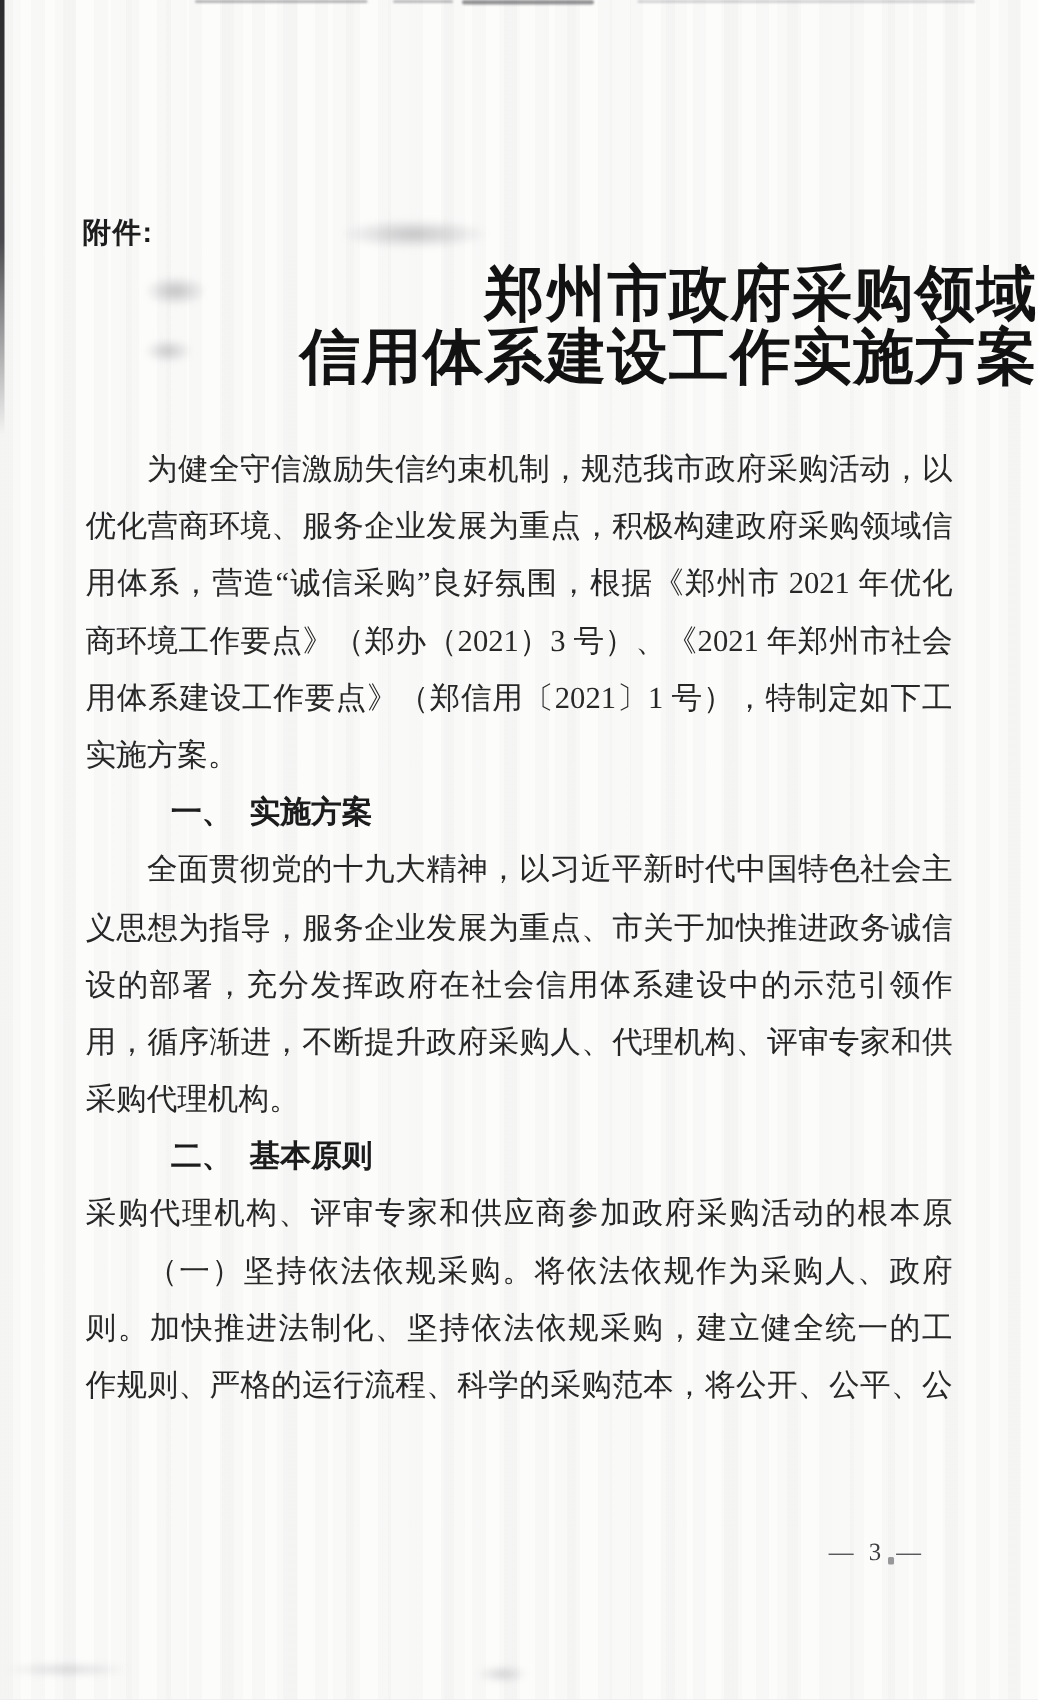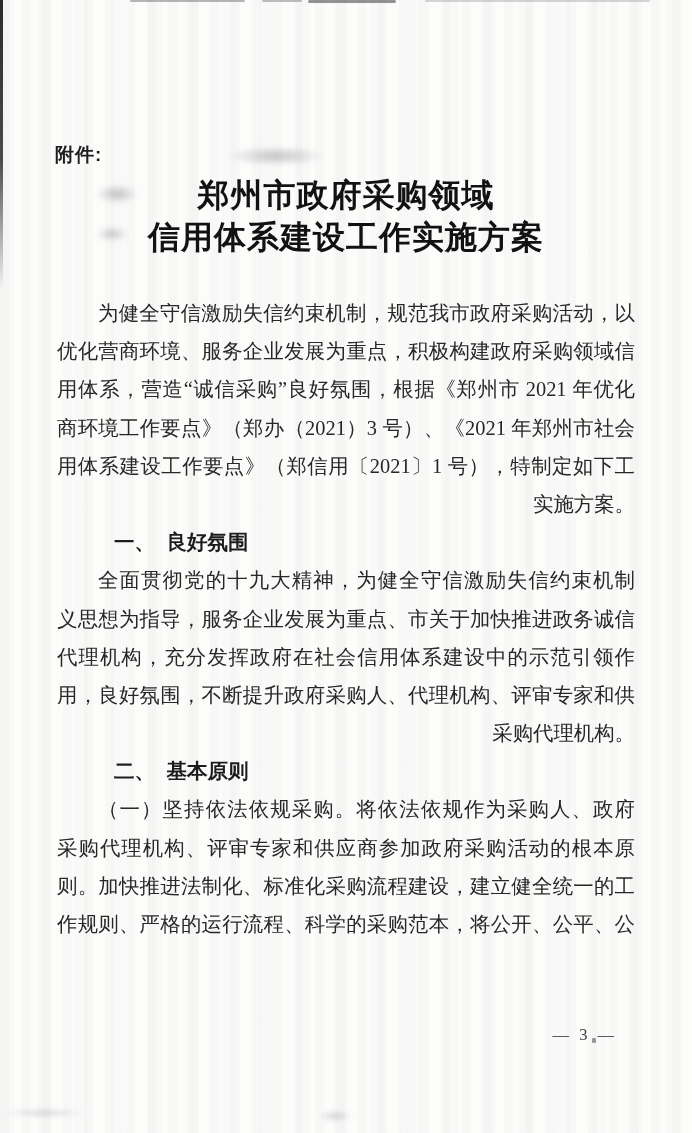--- a/index.html
+++ b/index.html
@@ -20,32 +20,32 @@
     color:#262626;
   }
   .attachment-label{
     position:absolute;left:55px;top:142px;
     font-family:"Liberation Sans","DejaVu Sans",sans-serif;
     font-weight:700;font-size:19px;color:#1d1d1d;
     letter-spacing:1px;
   }
   .title-block{
     position:absolute;left:0;top:175px;width:100%;
-    text-align:center;
-    font-weight:700;font-size:32px;line-height:41.5px;
+    text-align:right;
+    font-weight:700;font-size:40px;line-height:41.5px;
     color:#121212;letter-spacing:1px;
     font-family:"Liberation Serif","DejaVu Serif",serif;
   }
   .doc-body{
     position:absolute;left:57px;top:294px;width:578px;
     font-size:20.4px;line-height:38.2px;color:#272727;
   }
   .line{height:38.2px;overflow:hidden;}
   .line.justify{text-align:justify;text-align-last:justify;}
-  .line.plain{text-align:right;}
+  .line.plain{text-align:left;}
   .line.indent{padding-left:41px;}
   .heading{
     height:38.2px;line-height:38.2px;
     padding-left:57px;
     font-family:"Liberation Sans","DejaVu Sans",sans-serif;
     font-weight:700;font-size:20.5px;color:#1c1c1c;
     white-space:pre-wrap;
   }
   .page-number{
     position:absolute;top:1025px;right:75px;
@@ -101,32 +101,32 @@
 
   <div class="doc-body">
       <div class="paragraph">
         <div class="line justify indent">为健全守信激励失信约束机制，规范我市政府采购活动，以</div>
         <div class="line justify">优化营商环境、服务企业发展为重点，积极构建政府采购领域信</div>
         <div class="line justify">用体系，营造“诚信采购”良好氛围，根据《郑州市 2021 年优化营</div>
         <div class="line justify">商环境工作要点》（郑办（2021）3 号）、《2021 年郑州市社会信</div>
         <div class="line justify">用体系建设工作要点》（郑信用〔2021〕1 号），特制定如下工作</div>
         <div class="line plain">实施方案。</div>
       </div>
-      <div class="heading">一、  良好氛围</div>
+      <div class="heading">一、  实施方案</div>
       <div class="paragraph">
-        <div class="line justify indent">全面贯彻党的十九大精神，为健全守信激励失信约束机制</div>
+        <div class="line justify indent">全面贯彻党的十九大精神，以习近平新时代中国特色社会主</div>
         <div class="line justify">义思想为指导，服务企业发展为重点、市关于加快推进政务诚信建</div>
-        <div class="line justify">代理机构，充分发挥政府在社会信用体系建设中的示范引领作</div>
-        <div class="line justify">用，良好氛围，不断提升政府采购人、代理机构、评审专家和供</div>
+        <div class="line justify">设的部署，充分发挥政府在社会信用体系建设中的示范引领作</div>
+        <div class="line justify">用，循序渐进，不断提升政府采购人、代理机构、评审专家和供</div>
         <div class="line plain">采购代理机构。</div>
       </div>
       <div class="heading">二、  基本原则</div>
       <div class="paragraph">
+        <div class="line justify">采购代理机构、评审专家和供应商参加政府采购活动的根本原</div>
         <div class="line justify indent">（一）坚持依法依规采购。将依法依规作为采购人、政府</div>
-        <div class="line justify">采购代理机构、评审专家和供应商参加政府采购活动的根本原</div>
-        <div class="line justify">则。加快推进法制化、标准化采购流程建设，建立健全统一的工</div>
+        <div class="line justify">则。加快推进法制化、坚持依法依规采购，建立健全统一的工</div>
         <div class="line justify">作规则、严格的运行流程、科学的采购范本，将公开、公平、公</div>
       </div>
     </div>
 
   <div class="page-number">— 3 —</div>
 
 </div>
 
 </body></html>

